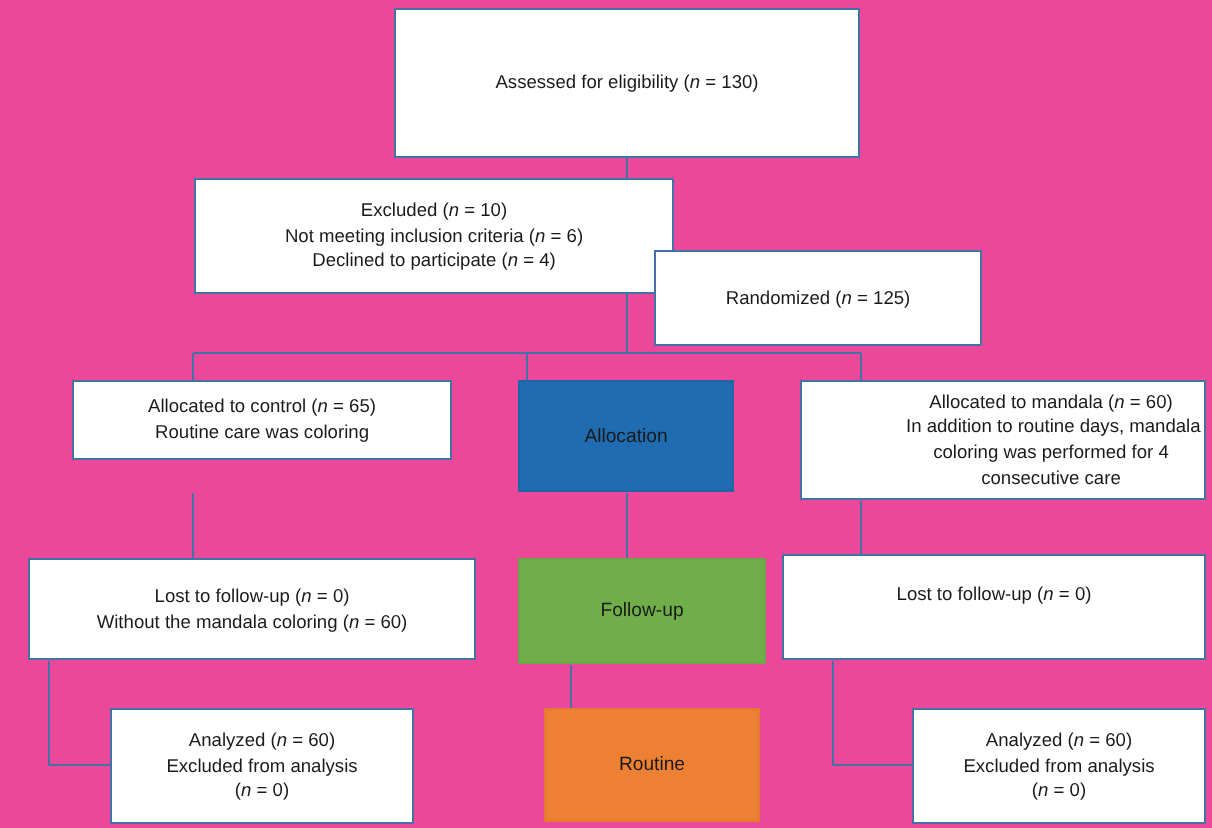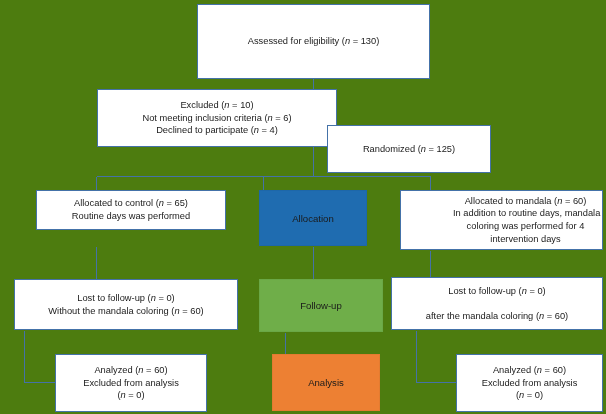--- a/index.html
+++ b/index.html
@@ -4,21 +4,21 @@
 <style>
   html, body {
     margin: 0;
     padding: 0;
     background: #ffffff;
   }
   #canvas {
     position: relative;
     width: 606px;
     height: 414px;
-    background: #4d7c0f;
+    background: #ec4899;
     font-family: "Liberation Sans", sans-serif;
     overflow: hidden;
   }
   #wires {
     position: absolute;
     left: 0;
     top: 0;
     width: 606px;
     height: 414px;
     pointer-events: none;
@@ -111,45 +111,44 @@
 
   <div class="box" style="left:327px; top:125px; width:164px; height:48px;text-align:center;">
     <div class="inner">
       <span class="nowrap">Randomized (<span class="ital">n</span> = 125)</span>
     </div>
   </div>
 
   <div class="box" style="left:36px; top:190px; width:190px; height:40px;">
     <div class="inner" style="text-align:center;">
       <span class="nowrap">Allocated to control (<span class="ital">n</span> = 65)</span><br>
-      <span class="nowrap">Routine days was performed</span>
+      <span class="nowrap">Routine care was coloring</span>
     </div>
   </div>
 
   <div class="box" style="left:400px; top:190px; width:203px; height:60px;padding-left:48px;">
     <div class="inner">
       <span class="nowrap">Allocated to mandala (<span class="ital">n</span> = 60)</span><br>
       <span class="nowrap">In addition to routine days, mandala</span><br>
       <span class="nowrap">coloring was performed for 4</span><br>
-      <span class="nowrap">intervention days</span>
+      <span class="nowrap">consecutive care</span>
     </div>
   </div>
 
   <div class="box" style="left:14px; top:279px; width:224px; height:51px;">
     <div class="inner">
       <span class="nowrap">Lost to follow-up (<span class="ital">n</span> = 0)</span><br>
       <span class="nowrap">Without the mandala coloring (<span class="ital">n</span> = 60)</span>
     </div>
   </div>
 
   <div class="box" style="left:391px; top:277px; width:212px; height:53px;">
     <div class="inner">
       <span class="nowrap">Lost to follow-up (<span class="ital">n</span> = 0)</span><br>
       <br>
-      <span class="nowrap">after the mandala coloring (<span class="ital">n</span> = 60)</span>
     </div>
   </div>
 
   <div class="box" style="left:55px; top:354px; width:152px; height:58px;">
     <div class="inner">
       <span class="nowrap">Analyzed (<span class="ital">n</span> = 60)</span><br>
       <span class="nowrap">Excluded from analysis</span><br>
       <span class="nowrap">(<span class="ital">n</span> = 0)</span>
     </div>
   </div>
@@ -164,16 +163,16 @@
 
   <div class="stage" style="left:259px; top:190px; width:108px; height:56px; background:#1f6cb0;">
     <span>Allocation</span>
   </div>
 
   <div class="stage" style="left:259px; top:279px; width:124px; height:53px; background:#6fae49;">
     <span>Follow-up</span>
   </div>
 
   <div class="stage" style="left:272px; top:354px; width:108px; height:57px; background:#ed8033;">
-    <span>Analysis</span>
+    <span>Routine</span>
   </div>
 
 </div>
 
 </body></html>

